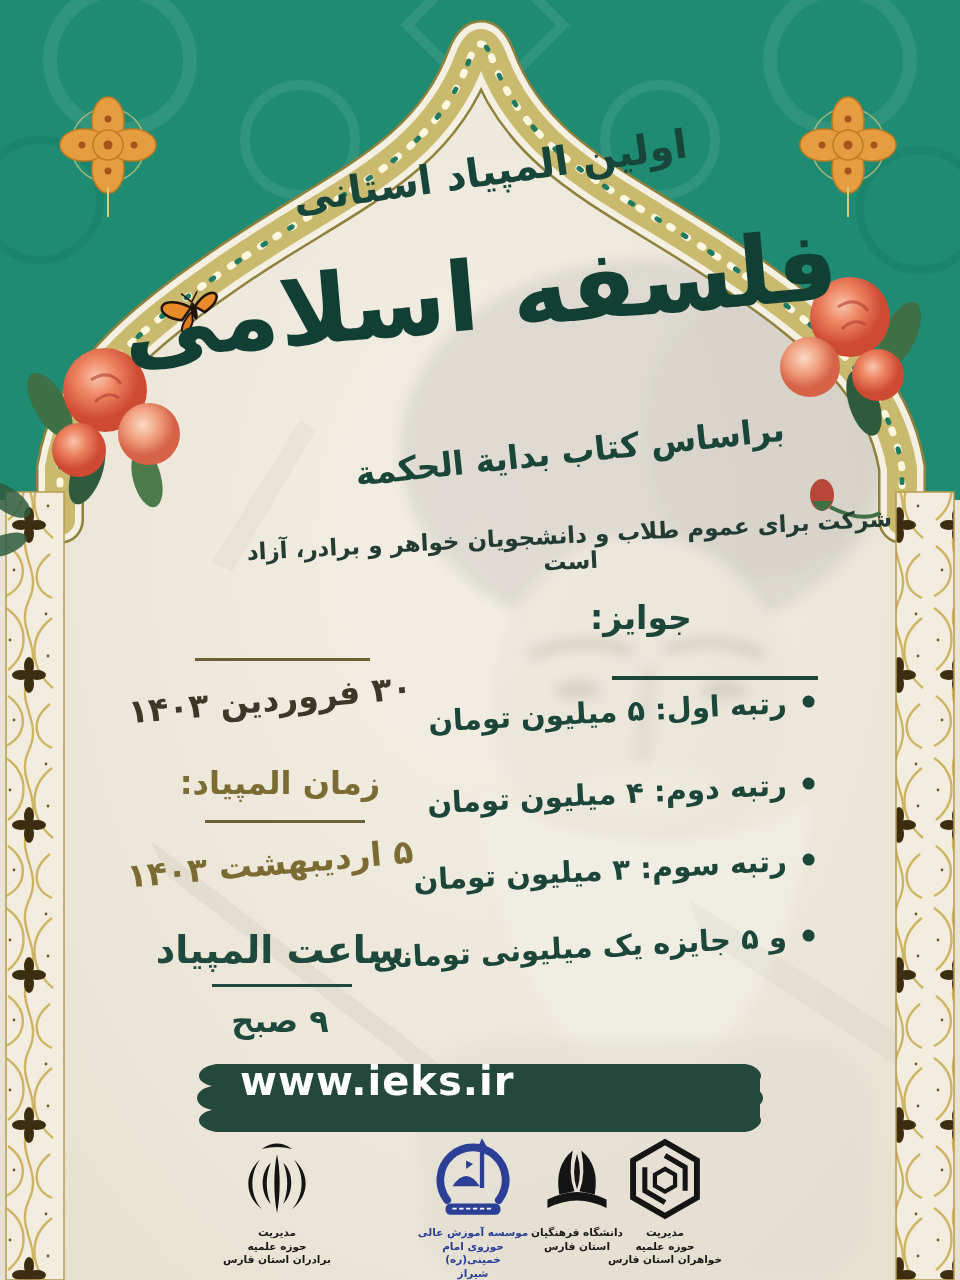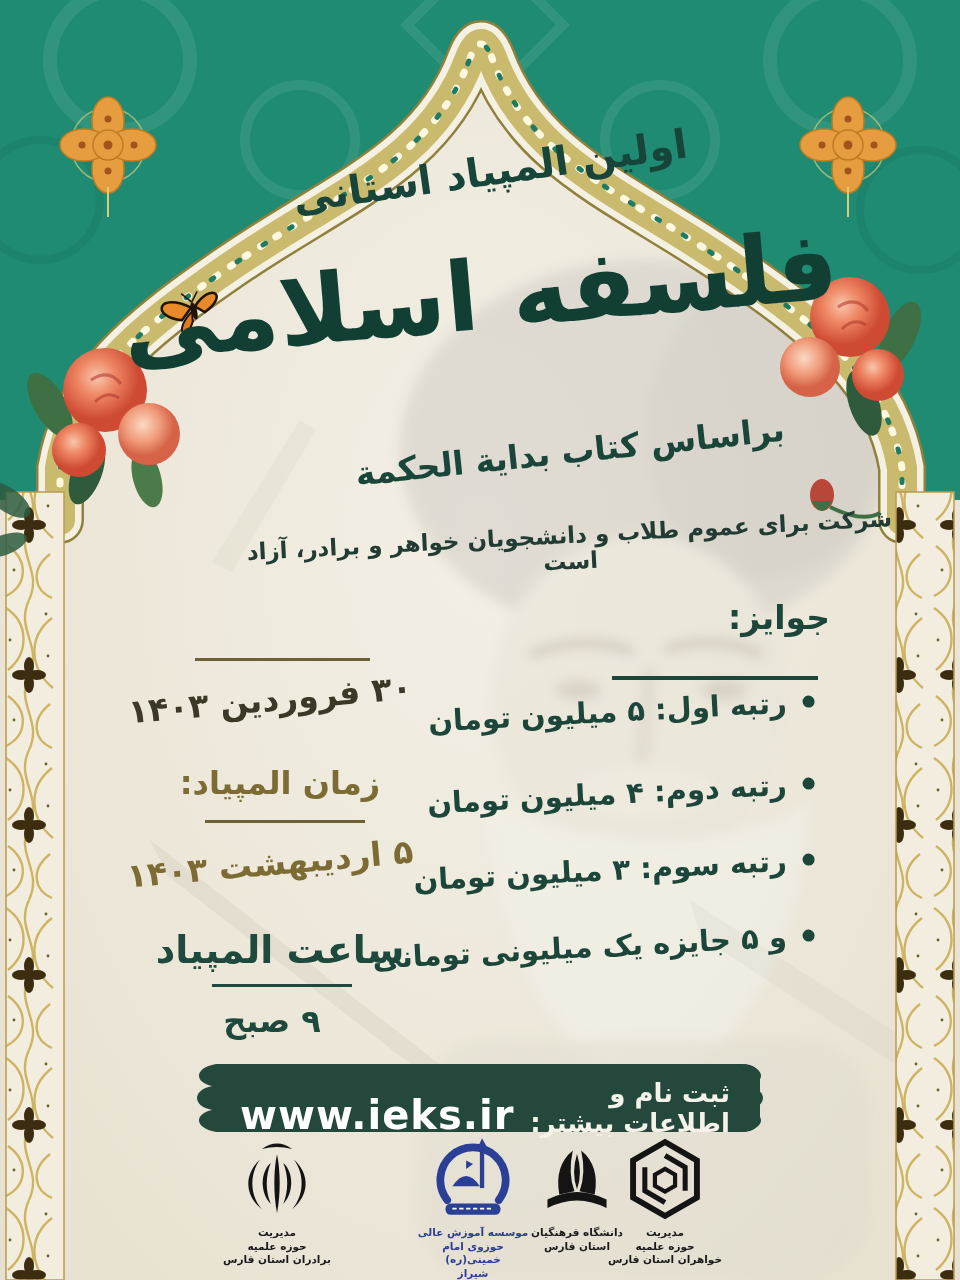--- a/index.html
+++ b/index.html
@@ -24,32 +24,32 @@
 
   .sched-h1{left:120px;top:592px;width:320px;font-size:29px;font-weight:700;color:#49412c;}
   .u-line{position:absolute;z-index:2;border-top:3px solid #6d6034;height:0;}
   .line1{left:195px;top:658px;width:175px;}
   .date1{left:100px;top:680px;width:340px;font-size:33px;font-weight:800;color:#3c3827;transform:rotate(-5deg);}
   .sched-h2{left:120px;top:764px;width:320px;font-size:32px;font-weight:700;color:#7c6c34;}
   .line2{left:205px;top:820px;width:160px;}
   .date2{left:100px;top:844px;width:340px;font-size:33px;font-weight:800;color:#7c6c34;transform:rotate(-5deg);}
   .sched-h3{left:120px;top:928px;width:320px;font-size:38px;font-weight:700;color:#1d4a3d;}
   .line3{left:212px;top:984px;width:140px;border-color:#1d4a3d;}
-  .time1{left:112px;top:1002px;width:320px;font-size:32px;font-weight:800;color:#1d4a3d;}
-
-  .prizes-h{right:130px;top:598px;width:240px;font-size:33px;font-weight:800;color:#1b4639;text-align:right;}
+  .time1{left:120px;top:1002px;width:320px;font-size:32px;font-weight:800;color:#1d4a3d;}
+
+  .prizes-h{right:130px;top:598px;width:240px;font-size:33px;font-weight:800;color:#1b4639;text-align:left;}
   .prizes-line{right:142px;top:676px;width:206px;border-top:4px solid #1b4639;}
   .prize-item{right:145px;width:600px;font-size:29px;font-weight:800;color:#1b4639;
     display:flex;direction:rtl;align-items:center;gap:16px;transform:rotate(-3deg);}
   .prize-item .bullet{width:12px;height:12px;border-radius:50%;background:#1b4639;flex:0 0 auto;}
   .p0{top:700px;} .p1{top:782px;} .p2{top:858px;} .p3{top:934px;}
 
   .banner{position:absolute;left:182px;top:1058px;width:596px;height:80px;z-index:2;}
   .banner svg{position:absolute;inset:0;}
-  .banner-inner{position:absolute;inset:0;display:flex;align-items:flex-end;
+  .banner-inner{position:absolute;inset:0;display:flex;align-items:flex-start;
     justify-content:space-between;padding:0 48px 0 58px;}
   .banner-label{color:#f5f2ea;font-size:26px;font-weight:700;direction:rtl;}
   .banner-url{color:#ffffff;font-size:40px;font-weight:800;letter-spacing:1px;}
 
   .logos{position:absolute;top:1130px;left:0;width:960px;height:130px;z-index:2;}
   .logo-block{position:absolute;width:116px;display:flex;flex-direction:column;align-items:center;}
   .logo-icon{height:92px;display:flex;align-items:flex-end;justify-content:center;}
   .logo-caption{margin-top:4px;font-size:10.5px;font-weight:700;color:#1a1a1a;
     text-align:center;direction:rtl;white-space:pre-line;line-height:1.3;}
   .logo-caption.blue{color:#2b3f96;}
@@ -246,21 +246,20 @@
   </div>
 
   <div class="banner">
     <svg viewBox="0 0 596 80" width="596" height="80">
       <path d="M34 6 H560 Q578 6 578 22 V58 Q578 74 560 74 H34
                C12 70 12 56 30 52 C10 48 10 32 30 28 C12 24 12 10 34 6 Z" fill="#24493c"></path>
       <path d="M562 6 C584 10 584 24 566 28 C586 32 586 48 566 52 C584 56 584 70 562 74" fill="#24493c"></path>
     </svg>
     <div class="banner-inner">
       <span class="banner-url">www.ieks.ir</span>
-      <span class="banner-label">ثبت نام و اطلاعات بیشتر:</span>
     </div>
   </div>
 
   <div class="logos">
 
     <div class="logo-block lb0">
       <div class="logo-icon">
         <svg viewBox="0 0 90 90" width="80" height="84" fill="#141414">
           <path d="M28 10 C40 2 50 2 62 10 C50 7 40 7 28 10 Z"></path>
           <path d="M45 16 C41 34 41 62 45 82 C49 62 49 34 45 16 Z"></path>

